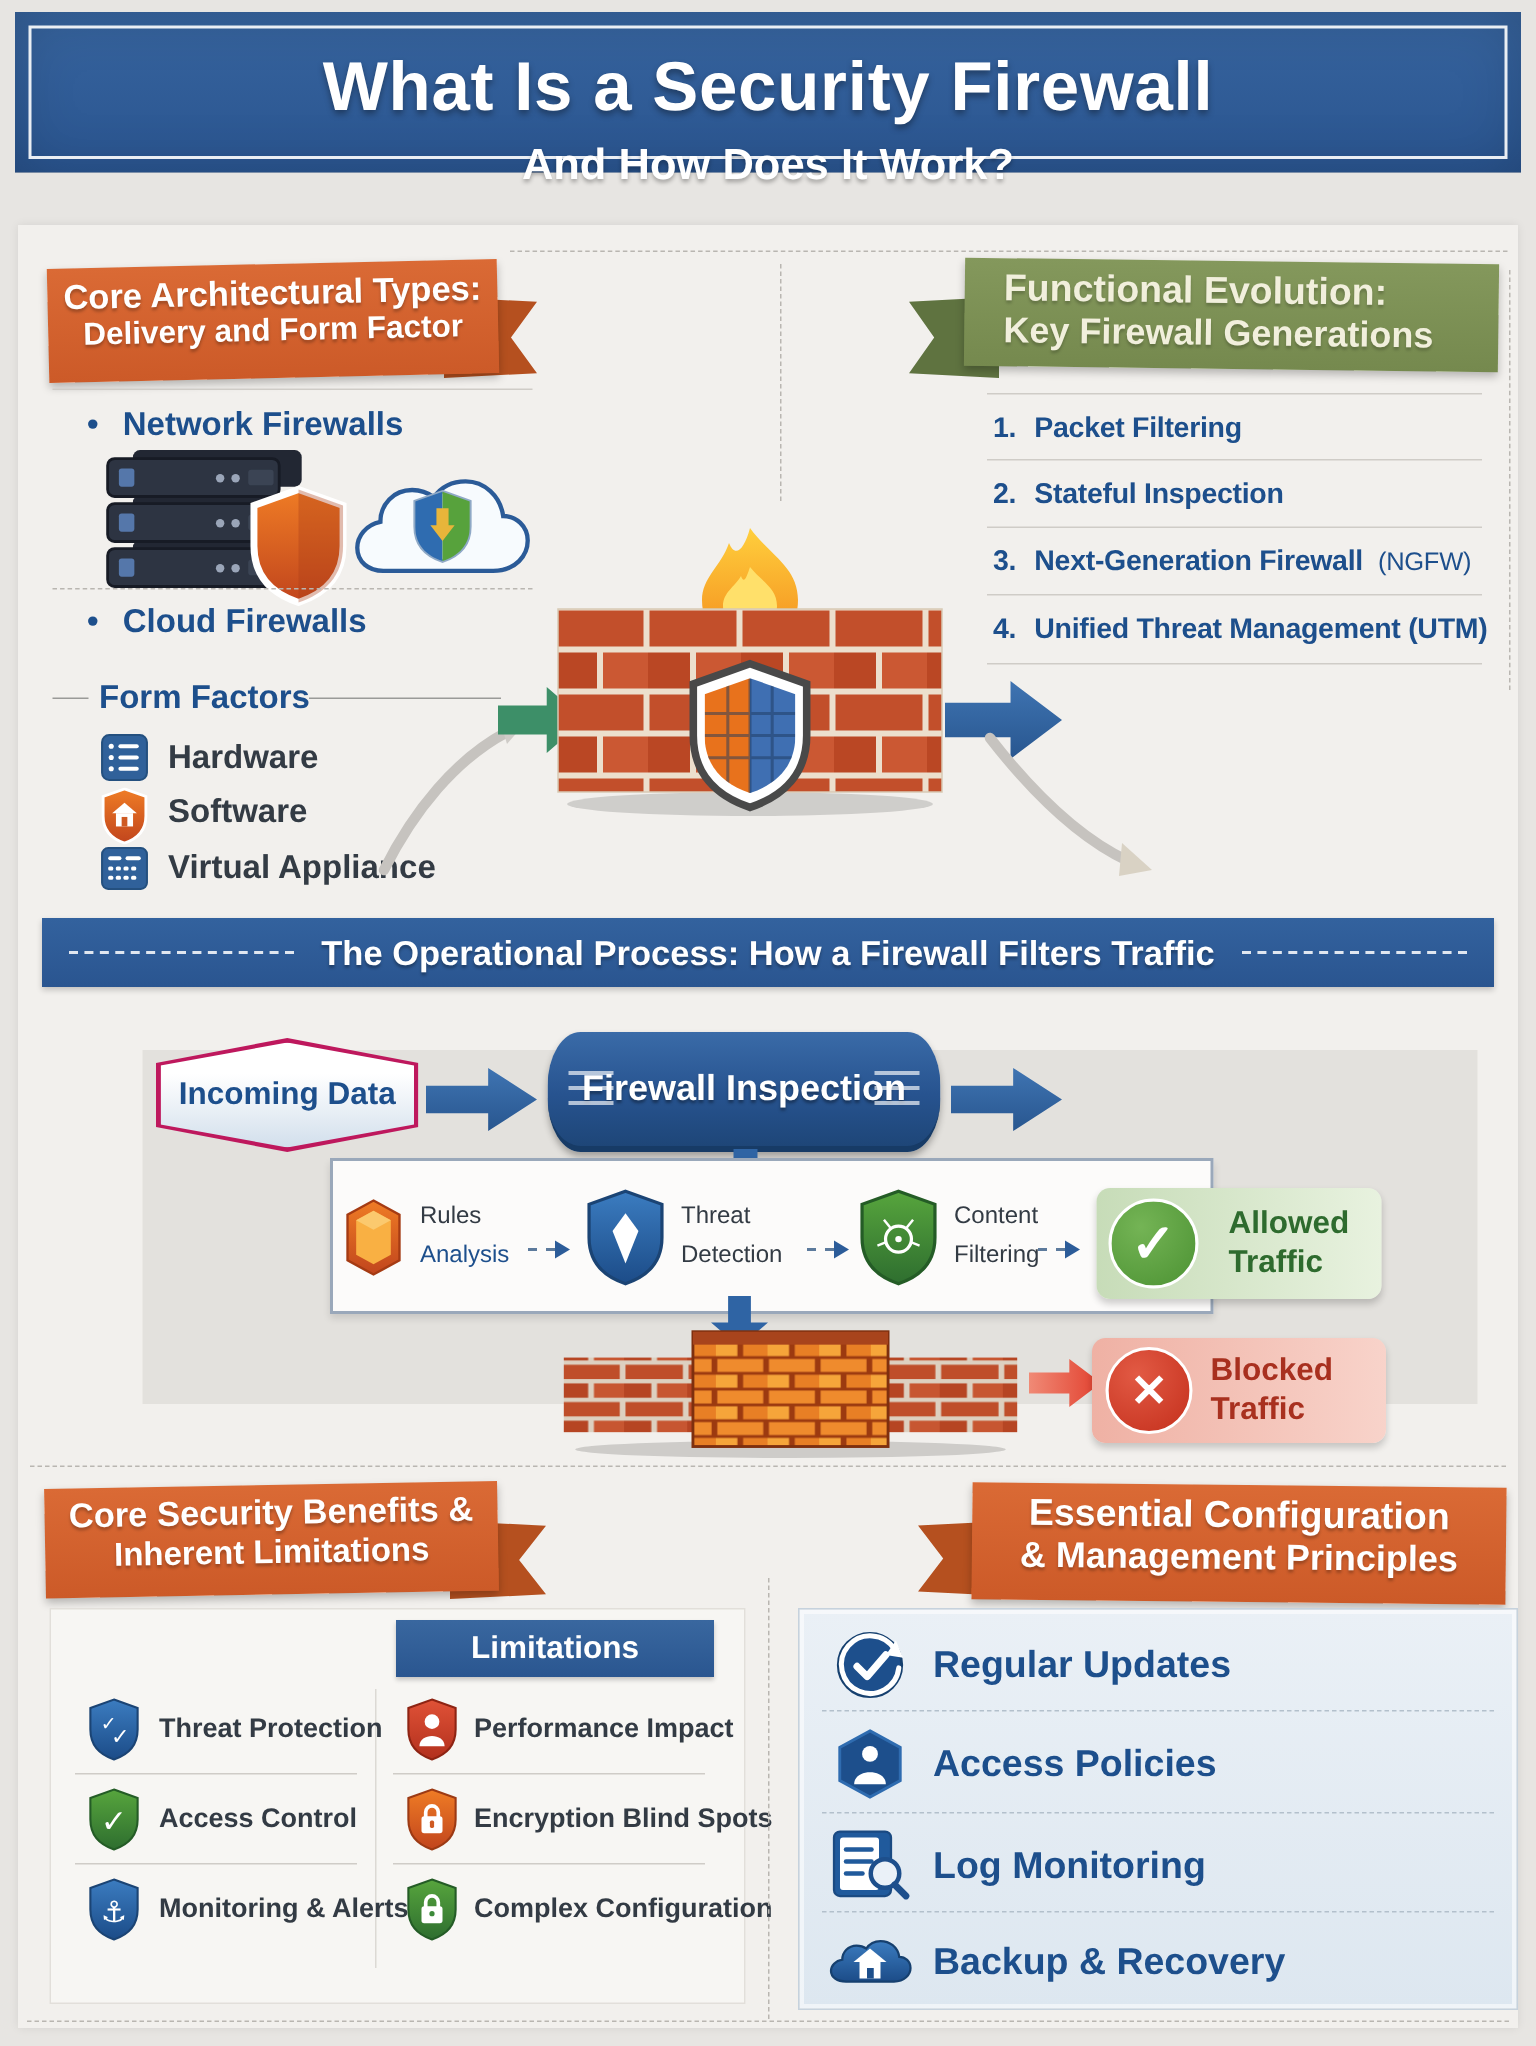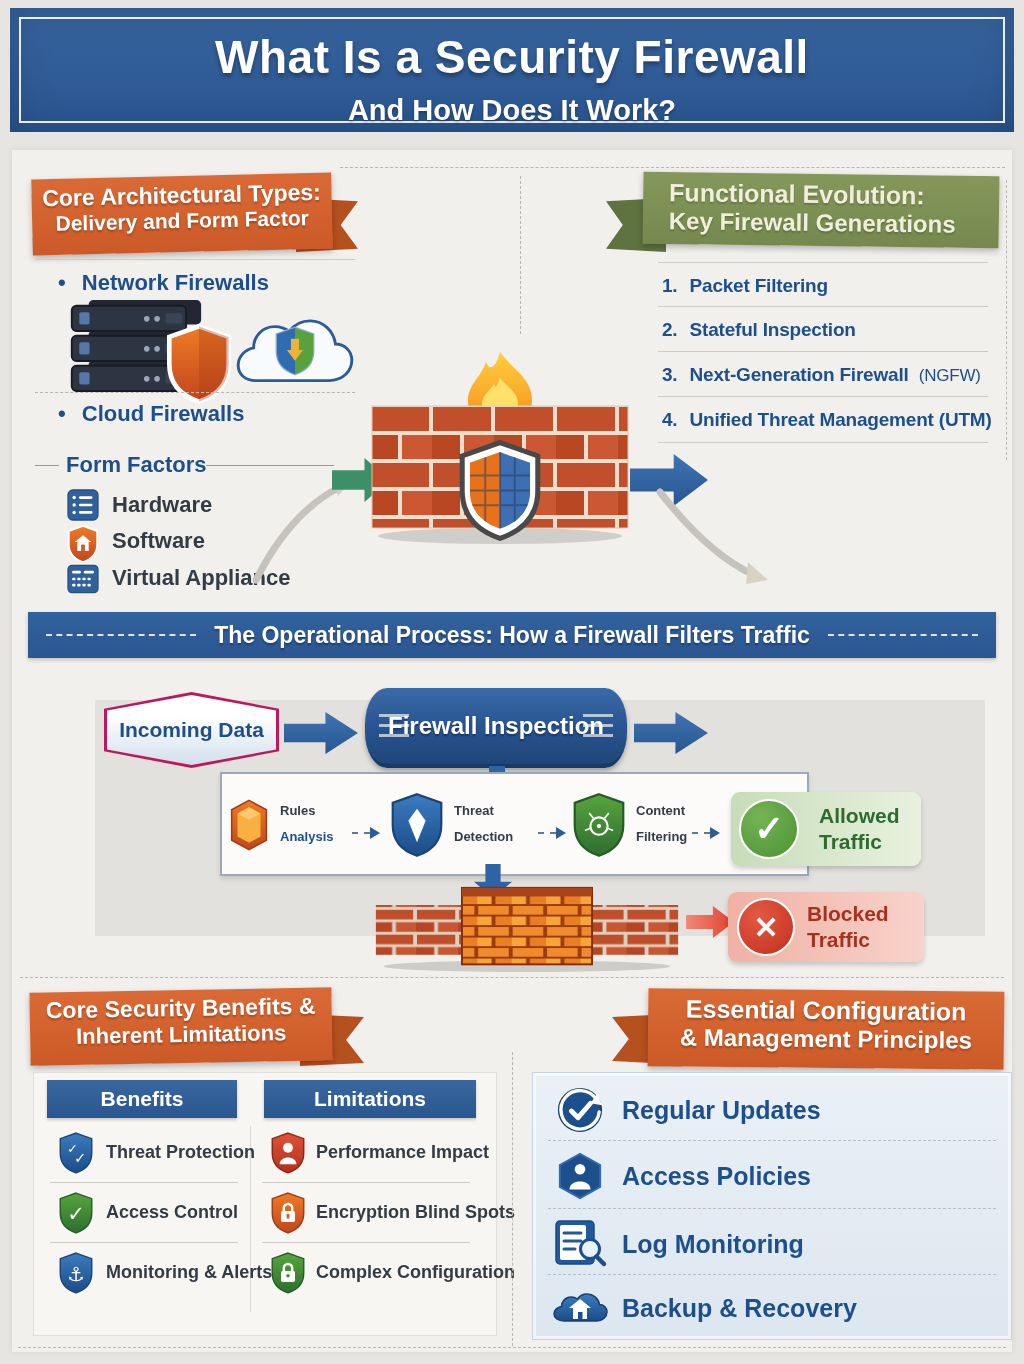--- a/index.html
+++ b/index.html
@@ -1,21 +1,21 @@
 <!DOCTYPE html>
 <html><head>
 <meta charset="utf-8">
 <style>
   html,body{margin:0;padding:0;background:#d8d6d3;}
   .page{position:relative;width:1024px;height:1364px;background:#e7e5e2;overflow:hidden;
         font-family:"Liberation Sans",sans-serif;}
   .abs{position:absolute;}
   .paper{left:12px;top:150px;width:1000px;height:1202px;background:#f2f0ed;box-shadow:0 0 6px rgba(0,0,0,.08);}
   
-  .header{left:10px;top:8px;width:1004px;height:124px;background:linear-gradient(180deg,#37649e,#2a5590);
+  .header{left:10px;top:8px;width:1004px;height:107px;background:linear-gradient(180deg,#37649e,#2a5590);
           box-shadow:inset 0 0 40px rgba(0,0,0,.18);}
   .header-inner{position:absolute;inset:9px;border:2px solid rgba(255,255,255,.9);}
   .title{width:100%;text-align:center;top:22px;color:#fff;font-size:46px;font-weight:bold;
          text-shadow:0 3px 4px rgba(0,0,0,.35);letter-spacing:.5px;}
   .subtitle{width:100%;text-align:center;top:86px;color:#fff;font-size:29px;font-weight:bold;
          text-shadow:0 2px 3px rgba(0,0,0,.3);}
   
   .ribbon{color:#fff;font-weight:bold;text-align:center;box-shadow:0 3px 6px rgba(0,0,0,.25);}
   .ribbon .l1{display:block;}
   .rib-orange{background:linear-gradient(180deg,#da6a35,#cc5a28);}
@@ -47,21 +47,21 @@
       border-bottom:4px solid #173b66;display:flex;align-items:center;justify-content:center;
       box-shadow:0 3px 5px rgba(0,0,0,.3);}
   .pill span{color:#fff;font-weight:bold;font-size:24px;text-shadow:0 2px 2px rgba(0,0,0,.35);}
   .pill:before,.pill:after{content:"";position:absolute;top:26px;width:30px;height:26px;
       background:repeating-linear-gradient(180deg,rgba(255,255,255,.65) 0 3px,transparent 3px 10px);}
   .pill:before{left:14px;} .pill:after{right:14px;}
   .blk-arrow{clip-path:polygon(0 28%,56% 28%,56% 0,100% 50%,56% 100%,56% 72%,0 72%);}
   .down-arrow{clip-path:polygon(30% 0,70% 0,70% 52%,100% 52%,50% 100%,0 52%,30% 52%);background:#2f64a4;}
   .rules-box{left:220px;top:772px;width:585px;height:100px;background:#fcfbfa;border:2px solid #9aa8ba;
       box-shadow:0 3px 5px rgba(0,0,0,.12);}
-  .step-lbl{font-weight:bold;font-size:13px;line-height:26px;white-space:nowrap;}
+  .step-lbl{font-weight:normal;font-size:16px;line-height:26px;white-space:nowrap;}
   .step-lbl .t{color:#333b44;display:block;} .step-lbl .b2{color:#1d4f8c;display:block;} .step-lbl .b{color:#333b44;display:block;}
   .mini-arrow{width:28px;height:10px;position:absolute;}
   .mini-arrow:before{content:"";position:absolute;left:0;top:4px;width:18px;border-top:2px dashed #5c7a9c;}
   .mini-arrow:after{content:"";position:absolute;right:0;top:-1px;border-left:10px solid #2c5c99;
       border-top:6px solid transparent;border-bottom:6px solid transparent;}
   .chip{border-radius:9px;display:flex;align-items:center;box-shadow:0 3px 5px rgba(0,0,0,.18);}
   .chip-green{background:linear-gradient(90deg,#c7dcb8,#e8f2df);}
   .chip-red{background:linear-gradient(90deg,#efb1a4,#f8d3ca);}
   .circle-ic{border-radius:50%;display:flex;align-items:center;justify-content:center;color:#fff;font-weight:bold;}
   .chip-lbl{font-weight:bold;font-size:21px;line-height:26px;}
@@ -398,21 +398,20 @@
 
   <div class="abs dash-h" style="left:20px;top:977px;width:984px;"></div>
 
   <div class="abs rib-orange rib-tail tail-right" style="left:300px;top:1014px;width:64px;height:52px;background:#b5501f;"></div>
   <div class="abs ribbon rib-orange" style="left:30px;top:990px;width:302px;height:68px;transform:rotate(-1deg);padding-top:5px;">
     <span class="l1" style="font-size:23px;text-shadow:0 2px 2px rgba(0,0,0,.25);">Core Security Benefits &amp;</span>
     <span class="l1" style="font-size:22px;text-shadow:0 2px 2px rgba(0,0,0,.25);">Inherent Limitations</span>
   </div>
 
   <div class="abs bl-panel"></div>
-  <div class="abs col-head" style="left:47px;top:1080px;width:190px;height:38px;">Benefits</div>
   <div class="abs col-head" style="left:264px;top:1080px;width:212px;height:38px;">Limitations</div>
   <div class="abs sep-v" style="left:250px;top:1126px;height:186px;"></div>
 
   <svg class="abs" style="left:58px;top:1132px;" width="36" height="42" viewBox="0 0 100 120">
     <use href="#shieldP" fill="url(#gBlue)" stroke="#1b4474" stroke-width="4"></use>
     <g font-family="DejaVu Sans,sans-serif" fill="#fff" text-anchor="middle" font-weight="bold">
       <text x="40" y="60" font-size="36">✓</text>
         <text x="62" y="88" font-size="42">✓</text>
     </g>
   </svg>

